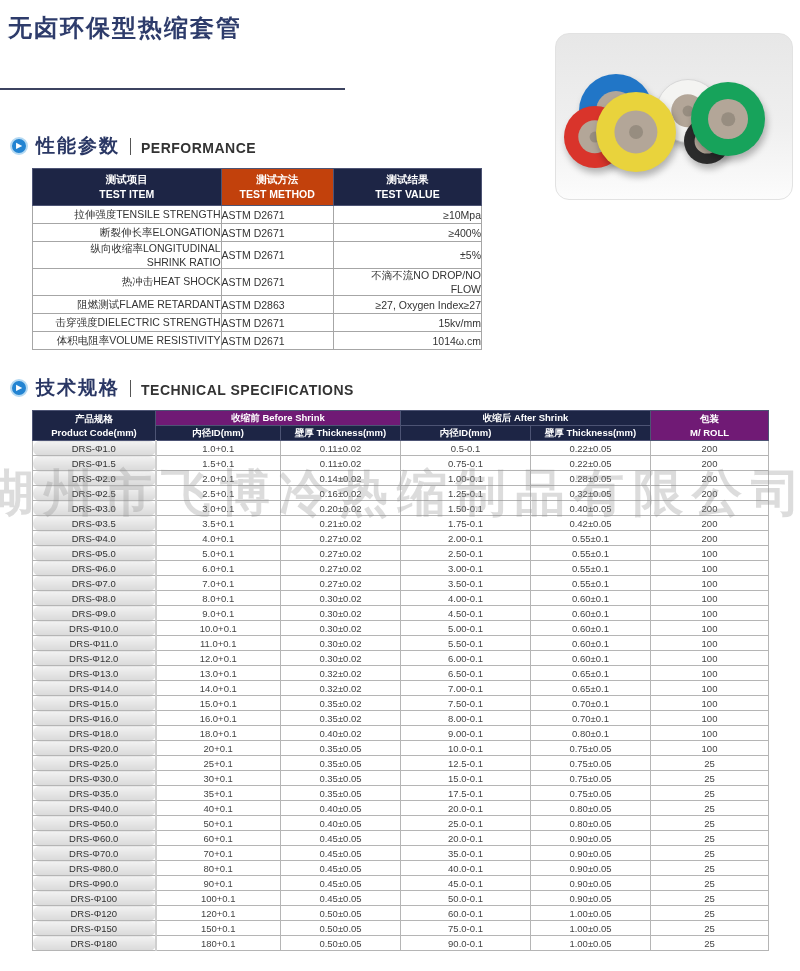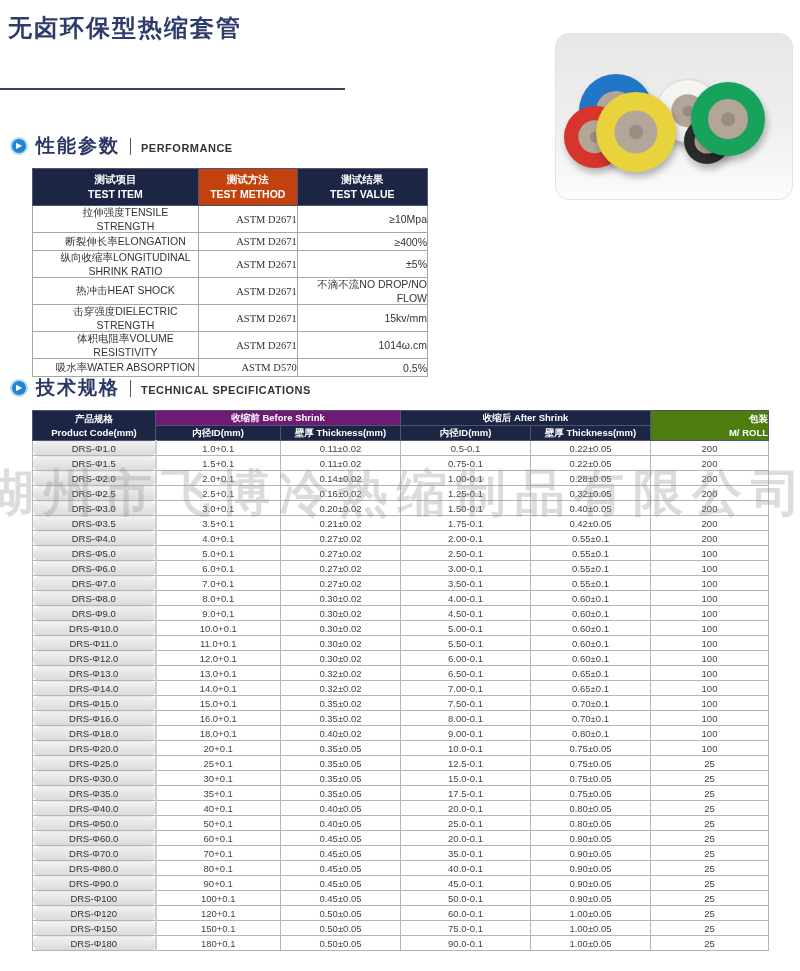--- a/index.html
+++ b/index.html
@@ -25,33 +25,33 @@
   .roll[data-roll="white"]{border:1px solid #d8d8d8;}
 
   
   .section{position:absolute;display:flex;align-items:center;gap:8px;}
   #sec-performance{left:10px;top:133px;}
   #sec-specs{left:10px;top:375px;}
   .bullet{width:14px;height:14px;border-radius:50%;background:#2384d2;border:2px solid #b5d9f2;
           color:#fff;font-size:8px;line-height:14px;text-align:center;flex:0 0 auto;}
   .sec-cn{font-size:19px;font-weight:bold;color:#2a3764;letter-spacing:2px;}
   .sec-sep{width:1px;height:17px;background:#555;margin:0 2px;}
-  .sec-en{font-size:11px;font-weight:bold;color:#333;letter-spacing:.5px;margin-top:4px;}
+  .sec-en{font-size:14px;font-weight:bold;color:#333;letter-spacing:.5px;margin-top:4px;}
 
   
   table{border-collapse:collapse;table-layout:fixed;}
   th,td{padding:0;}
 
-  #perf-table{position:absolute;left:32px;top:168px;width:396px;}
+  #perf-table{position:absolute;left:32px;top:168px;width:450px;}
   #perf-table thead th{background:#1d2545;color:#fff;font-size:10.5px;font-weight:bold;
        height:36px;border:1px solid #4d5474;text-align:center;vertical-align:middle;line-height:1.45;}
   #perf-table tbody td{border:1px solid #a6a6a6;font-size:10.5px;color:#333;height:17px;
        background:#fff;vertical-align:middle;}
-  #perf-table td.item{text-align:center;padding-left:20px;}
-  #perf-table td.method{text-align:right;font-family:Liberation Serif, serif;}
+  #perf-table td.item{text-align:right;padding-left:20px;}
+  #perf-table td.method{text-align:left;}
   #perf-table td.value{text-align:right;padding-left:12px;}
 
   #spec-table{position:absolute;left:32px;top:410px;width:736px;}
   #spec-table thead th{background:#1d2545;color:#fff;font-size:9.5px;font-weight:bold;
        border:1px solid #4d5474;height:14px;text-align:center;vertical-align:middle;line-height:1.4;}
   #spec-table tbody td{border:1px solid #b5b5b5;font-size:9.5px;color:#444;height:14px;
        text-align:center;background:#fff;vertical-align:middle;}
   #spec-table tbody td.code{background:linear-gradient(180deg,#f2f2f2,#d9d9d9);color:#333;
        border-right:2px solid #cfcfcf;border-radius:7px;}
 
@@ -133,33 +133,33 @@
         <td class="item">纵向收缩率LONGITUDINAL SHRINK RATIO</td>
         <td class="method">ASTM D2671</td>
         <td class="value">±5%</td>
       </tr>
       <tr>
         <td class="item">热冲击HEAT SHOCK</td>
         <td class="method">ASTM D2671</td>
         <td class="value">不滴不流NO DROP/NO FLOW</td>
       </tr>
       <tr>
+        <td class="item">阻燃测试FLAME RETARDANT</td>
+        <td class="method">ASTM D2863</td>
+        <td class="value">≥27, Oxygen Index≥27</td>
+      </tr>
+      <tr>
         <td class="item">击穿强度DIELECTRIC STRENGTH</td>
         <td class="method">ASTM D2671</td>
         <td class="value">15kv/mm</td>
       </tr>
       <tr>
         <td class="item">体积电阻率VOLUME RESISTIVITY</td>
         <td class="method">ASTM D2671</td>
         <td class="value">1014ω.cm</td>
-      </tr>
-      <tr>
-        <td class="item">吸水率WATER ABSORPTION</td>
-        <td class="method">ASTM D570</td>
-        <td class="value">0.5%</td>
       </tr>
     </tbody>
 </table>
 
 <div class="section" id="sec-specs">
   <span class="bullet" style="background: rgb(35, 132, 210);">▶</span>
   <span class="sec-cn">技术规格</span>
   <span class="sec-sep"></span>
   <span class="sec-en">TECHNICAL SPECIFICATIONS</span>
 </div>
@@ -174,21 +174,21 @@
       <col style="width:118px">
   </colgroup>
   <thead>
     <tr>
       <th rowspan="2" style="background: rgb(29, 37, 69); margin-top: 28px;">
         <div>产品规格</div>
         <div>Product Code(mm)</div>
       </th>
       <th colspan="2" style="background: #701a75;">收缩前 Before Shrink</th>
       <th colspan="2" style="background: rgb(29, 37, 69);">收缩后 After Shrink</th>
-      <th rowspan="2" style="background: #4d7c0f; text-align: right;">
+      <th rowspan="2" style="background: #701a75;">
         <div>包装</div>
         <div>M/ ROLL</div>
       </th>
     </tr>
     <tr>
       <th style="background: rgb(29, 37, 69);">内径ID(mm)</th>
       <th style="background: rgb(29, 37, 69);">壁厚 Thickness(mm)</th>
       <th style="background: rgb(29, 37, 69);">内径ID(mm)</th>
       <th style="background: rgb(29, 37, 69);">壁厚 Thickness(mm)</th>
     </tr>

